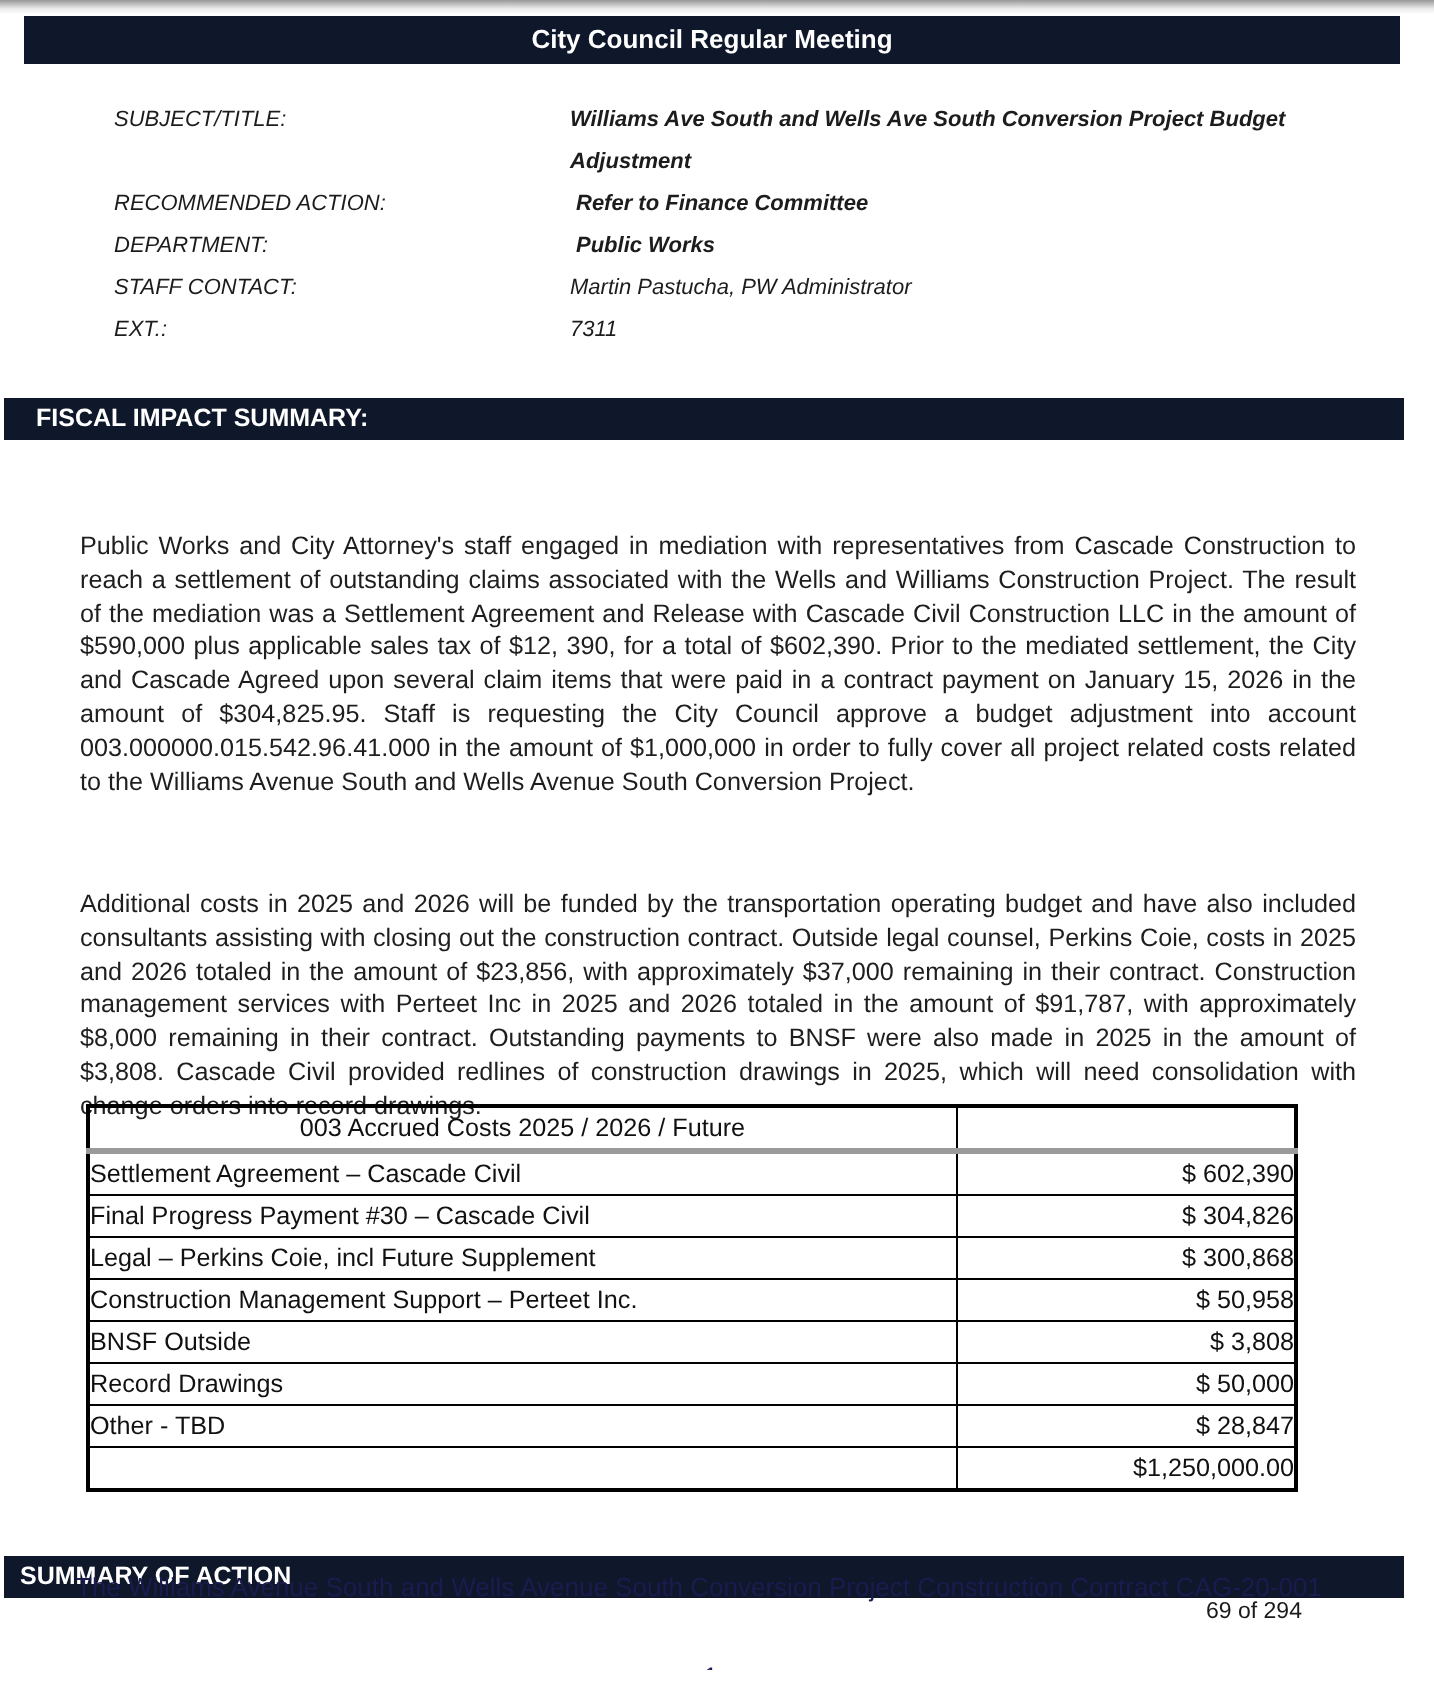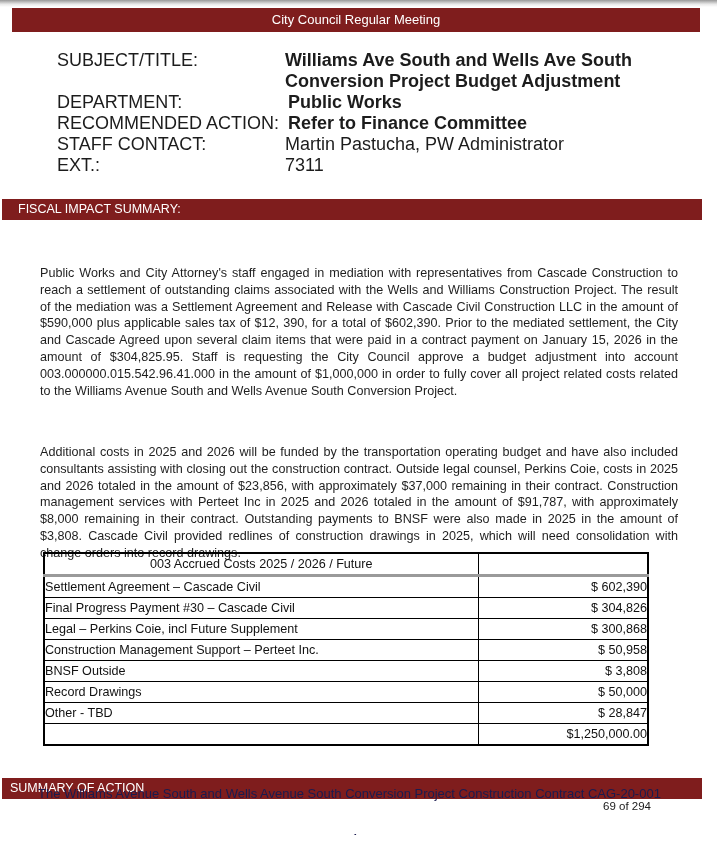--- a/index.html
+++ b/index.html
@@ -6,28 +6,28 @@
   body{
     width:717px;height:843px;position:relative;overflow:hidden;
     background:#ffffff;
     font-family:"Liberation Sans", sans-serif;
     color:#1c1c1c;
   }
   .top-shade{
     position:absolute;top:0;left:0;width:717px;height:7px;
     background:linear-gradient(to bottom,#989898,#e9e9e9 60%,#ffffff);
   }
-  .navy{background:#7f1d1d;color:#ffffff;font-weight:normal;}
+  .navy{background:#0f172a;color:#ffffff;font-weight:bold;}
   .title-bar{
     position:absolute;top:8px;left:12px;width:688px;height:24px;
     font-size:13px;line-height:24px;text-align:center;
   }
   .info-block{
     position:absolute;top:50px;left:57px;width:625px;
-    font-size:18px;line-height:21px;
+    font-size:11px;line-height:21px;font-style:italic;
   }
   .info-row{display:flex;}
   .info-label{width:228px;flex-shrink:0;}
   .info-value{width:394px;}
   .b{font-weight:bold;}
   .ind{padding-left:3px;}
   .fiscal-bar{
     position:absolute;top:199px;left:2px;width:700px;height:21px;
     font-size:12.5px;line-height:21px;padding-left:16px;box-sizing:border-box;
   }
@@ -80,26 +80,26 @@
 <div class="title-bar navy">
   <span>City Council Regular Meeting</span>
 </div>
 
 <div class="info-block">
   <div class="info-row">
     <div class="info-label">SUBJECT/TITLE:</div>
     <div class="info-value b">Williams Ave South and Wells Ave South Conversion Project Budget Adjustment</div>
   </div>
   <div class="info-row">
+    <div class="info-label">RECOMMENDED ACTION:</div>
+    <div class="info-value b ind">Refer to Finance Committee</div>
+  </div>
+  <div class="info-row">
     <div class="info-label">DEPARTMENT:</div>
     <div class="info-value b ind">Public Works</div>
-  </div>
-  <div class="info-row">
-    <div class="info-label">RECOMMENDED ACTION:</div>
-    <div class="info-value b ind">Refer to Finance Committee</div>
   </div>
   <div class="info-row">
     <div class="info-label">STAFF CONTACT:</div>
     <div class="info-value">Martin Pastucha, PW Administrator</div>
   </div>
   <div class="info-row">
     <div class="info-label">EXT.:</div>
     <div class="info-value">7311</div>
   </div>
 </div>

